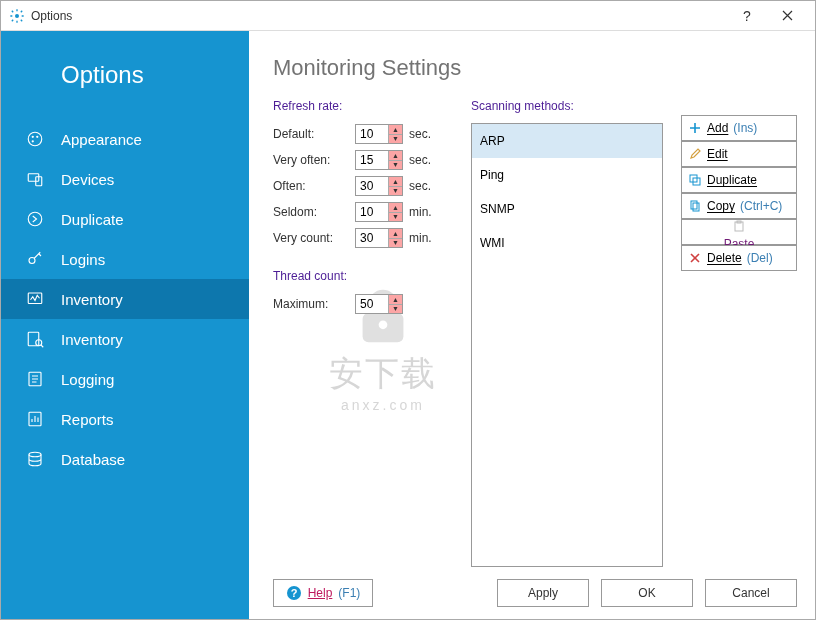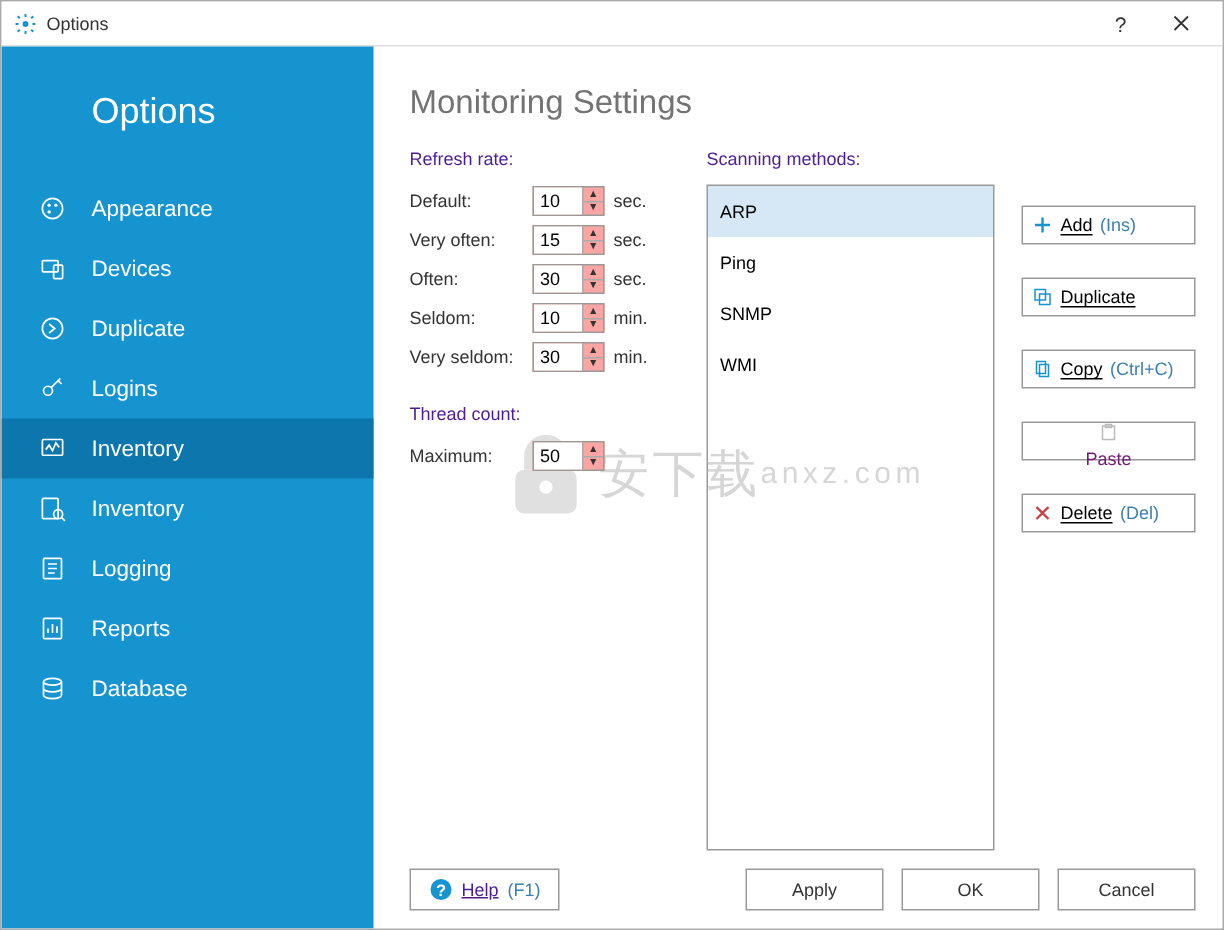--- a/index.html
+++ b/index.html
@@ -19,21 +19,21 @@
     .nav-item .icon { width: 20px; height: 20px; margin-right: 16px; display: flex; align-items: center; justify-content: center; }
     .nav-item .icon svg { stroke: #fff; fill: none; stroke-width: 1.5; }
 
     .content { flex: 1; padding: 24px 18px 12px 24px; display: flex; flex-direction: column; position: relative; }
     .page-title { color: #737373; font-size: 22px; font-weight: 400; margin-bottom: 18px; }
 
     .panel-row { display: flex; gap: 18px; flex: 1; min-height: 0; }
 
     .col-left { width: 180px; }
     .col-mid { flex: 1; display: flex; flex-direction: column; min-width: 0;}
-    .col-right { width: 116px; display: flex; flex-direction: column; gap: 22px; }
+    .col-right { width: 116px; display: flex; flex-direction: column; gap: 0; }
 
     .section-label { color: #4c1d95; font-size: 12px; margin-bottom: 8px; }
 
     .field-row { display: flex; align-items: center; height: 26px; font-size: 12px; color: #333; }
     .field-row .lbl { width: 82px; }
     .spinner { width: 48px; height: 20px; border: 1px solid #999; background: #fca5a5; display: flex; position: relative; }
     .spinner input { border: none; width: 32px; font-size: 12px; padding: 0 4px; outline: none; }
     .spinner .arrows { width: 14px; border-left: 1px solid #aaa; display: flex; flex-direction: column; }
     .spinner .arrows div { flex: 1; display: flex; align-items: center; justify-content: center; font-size: 7px; line-height: 7px; color: #333; cursor: default;}
     .spinner .arrows div:first-child { border-bottom: 1px solid #aaa; }
@@ -50,28 +50,28 @@
     .action-btn .aicon { width: 14px; height: 14px; display:flex; align-items:center; justify-content:center; }
     .action-btn .hint { color: #3b7fb3; }
     .action-btn .label { text-decoration: underline; text-underline-offset: 2px; }
     .action-btn.disabled .label { text-decoration: none; }
 
     .bottom-bar { display: flex; align-items: center; margin-top: 12px; gap: 12px; }
     .bottom-bar .spacer { flex: 1; }
     .help-btn, .std-btn { height: 28px; border: 1px solid #999; background: #fff; display: flex; align-items: center; justify-content: center; font-size: 12px; cursor: default; }
     .help-btn { width: 100px; gap: 6px; }
     .help-btn .hicon { width:16px; height:16px; display:flex; align-items:center; justify-content:center;}
-    .help-btn .label { color: #4c1d95; text-decoration: underline; }
+    .help-btn .label { color: #be185d; text-decoration: underline; }
     .help-btn .hint { color: #3b7fb3; }
     .std-btn { width: 92px; color: #333; }
 
-    .watermark { position: absolute; top: 250px; left: 80px; color: #bbb; pointer-events: none; font-size: 30px; opacity: 0.6; display:flex; align-items:center;}
+    .watermark { position: absolute; top: 250px; left: 80px; color: #bbb; pointer-events: none; font-size: 30px; opacity: 0.6; display:flex; flex-direction:column; align-items:center;}
     .watermark .lock { width: 70px; height: 70px; }
     .watermark .txt1 { font-size: 34px; letter-spacing: 2px;}
-    .watermark .txt2 { font-size: 20px; letter-spacing: 3px;}
+    .watermark .txt2 { font-size: 14px; letter-spacing: 3px;}
   </style>
 </head>
 <body>
 
 <div class="titlebar">
   <span class="gear">
     <svg viewBox="0 0 24 24" width="16" height="16">
         <circle cx="12" cy="12" r="3" fill="#1694d0"></circle>
         <path d="M12 2v3M12 19v3M4.2 4.2l2.1 2.1M17.7 17.7l2.1 2.1M2 12h3M19 12h3M4.2 19.8l2.1-2.1M17.7 6.3l2.1-2.1" stroke="#1694d0" stroke-width="2"></path>
       </svg>
@@ -233,21 +233,21 @@
           <div class="spinner">
               <input value="10" style="">
               <div class="arrows">
                 <div>▲</div>
                 <div>▼</div>
               </div>
             </div>
           <span class="unit">min.</span>
         </div>
         <div class="field-row">
-          <span class="lbl">Very seldom:</span>
+          <span class="lbl">Very count:</span>
           <div class="spinner">
               <input value="30" style="">
               <div class="arrows">
                 <div>▲</div>
                 <div>▼</div>
               </div>
             </div>
           <span class="unit">min.</span>
         </div>
 
@@ -279,20 +279,28 @@
       <div class="col-right">
         <div style="height:16px"></div>
         <div class="action-btn">
           <span class="aicon">
               <svg width="12" height="12" viewBox="0 0 12 12">
                 <path d="M6 1v10M1 6h10" stroke="#1694d0" stroke-width="1.6"></path>
               </svg>
             </span>
           <span class="label">Add</span>
           <span class="hint">(Ins)</span>
+        </div>
+        <div class="action-btn">
+          <span class="aicon">
+              <svg width="12" height="12" viewBox="0 0 12 12">
+                <path d="M2 10l1-3 6-6 2 2-6 6-3 1z" fill="none" stroke="#d4a040" stroke-width="1.2"></path>
+              </svg>
+            </span>
+          <span class="label">Edit</span>
         </div>
         <div class="action-btn">
           <span class="aicon">
               <svg width="12" height="12" viewBox="0 0 12 12">
                 <rect x="1" y="1" width="7" height="7" fill="none" stroke="#1694d0"></rect>
                 <rect x="4" y="4" width="7" height="7" fill="none" stroke="#1694d0"></rect>
               </svg>
             </span>
           <span class="label">Duplicate</span>
         </div>

